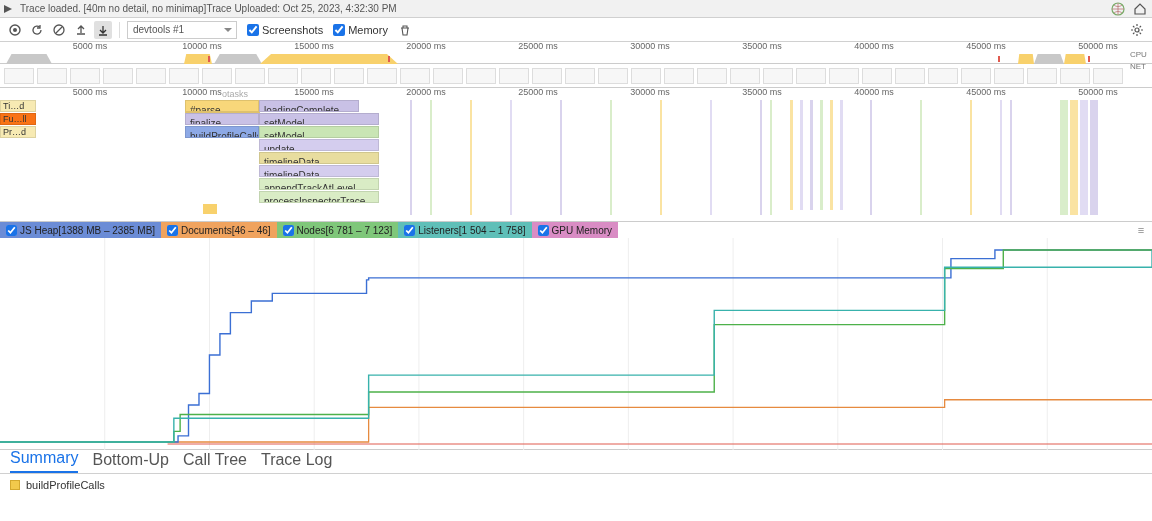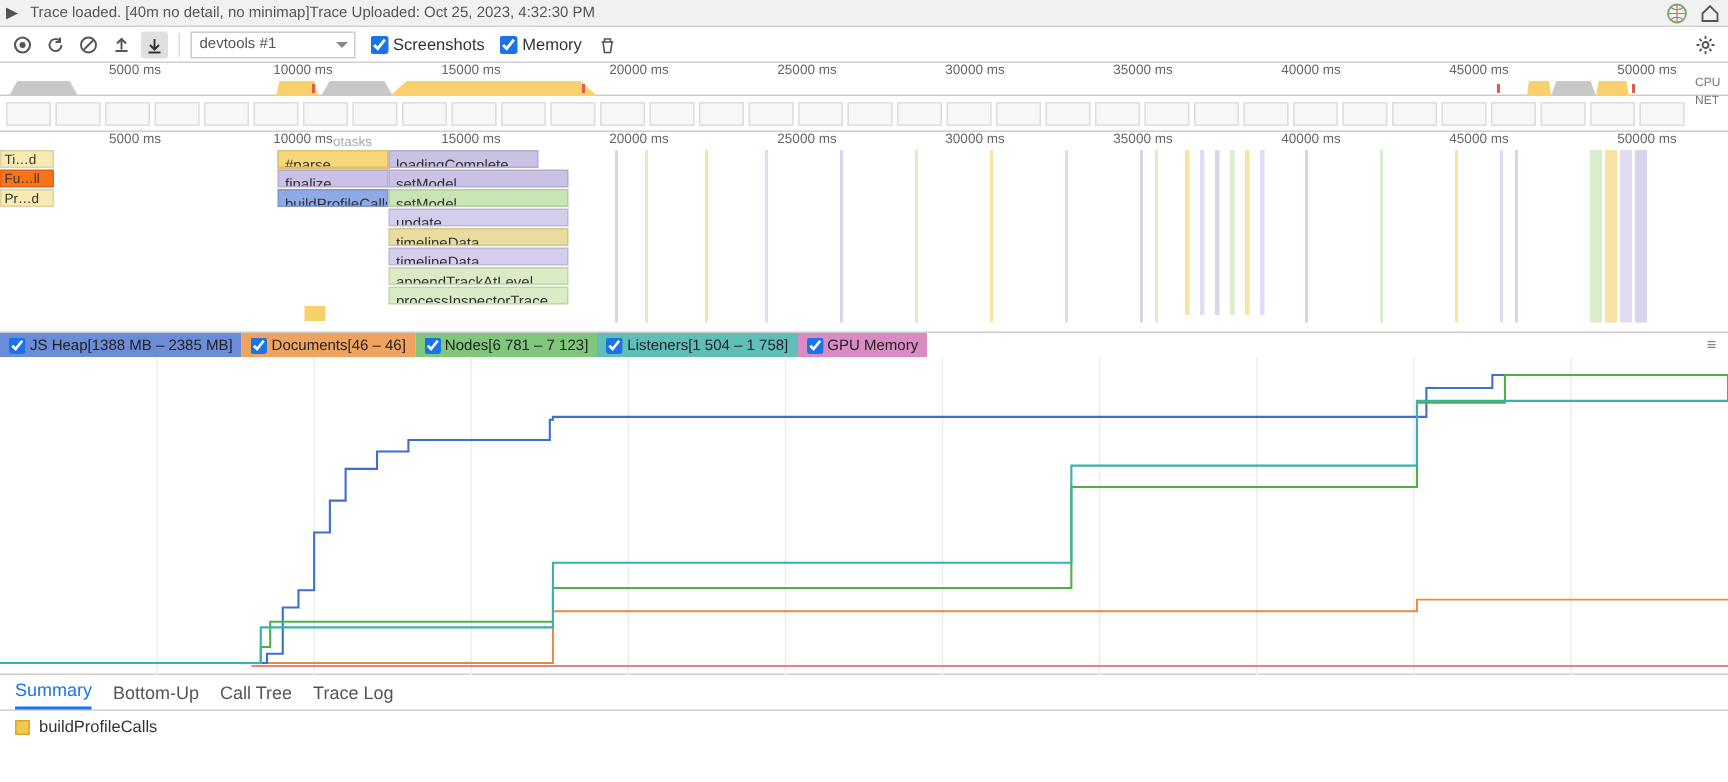--- a/index.html
+++ b/index.html
@@ -60,21 +60,21 @@
   .lg-blue { background: #6b8cd6; }
   .lg-orange { background: #f0a35e; }
   .lg-green { background: #7fc77a; }
   .lg-teal { background: #5fbfb8; }
   .lg-pink { background: #d98cc4; }
   .legend-menu { margin-left: auto; width: 18px; text-align: center; color: #888; cursor: pointer; padding-right: 4px; }
   
   .graph-area { position: relative; height: 212px; border-bottom: 1px solid #ccc; background: #fff; }
   
   .bottom-tabs { height: 24px; display: flex; align-items: flex-end; gap: 14px; padding: 0 10px; border-bottom: 1px solid #d0d0d0; }
-  .btab { font-size: 12px; color: #555; padding: 4px 0; cursor: pointer; }
+  .btab { font-size: 16px; color: #555; padding: 4px 0; cursor: pointer; }
   .btab.active { color: #1a73e8; border-bottom: 2px solid #1a73e8; }
   
   .summary-row { height: 22px; display: flex; align-items: center; padding: 0 10px; gap: 6px; font-size: 11px; }
   .summary-swatch { width: 10px; height: 10px; background: #f2c94c; border: 1px solid #d4a82e; }
 </style>
 </head>
 <body>
 
 <div class="topbar">
   <span class="play-icon">

